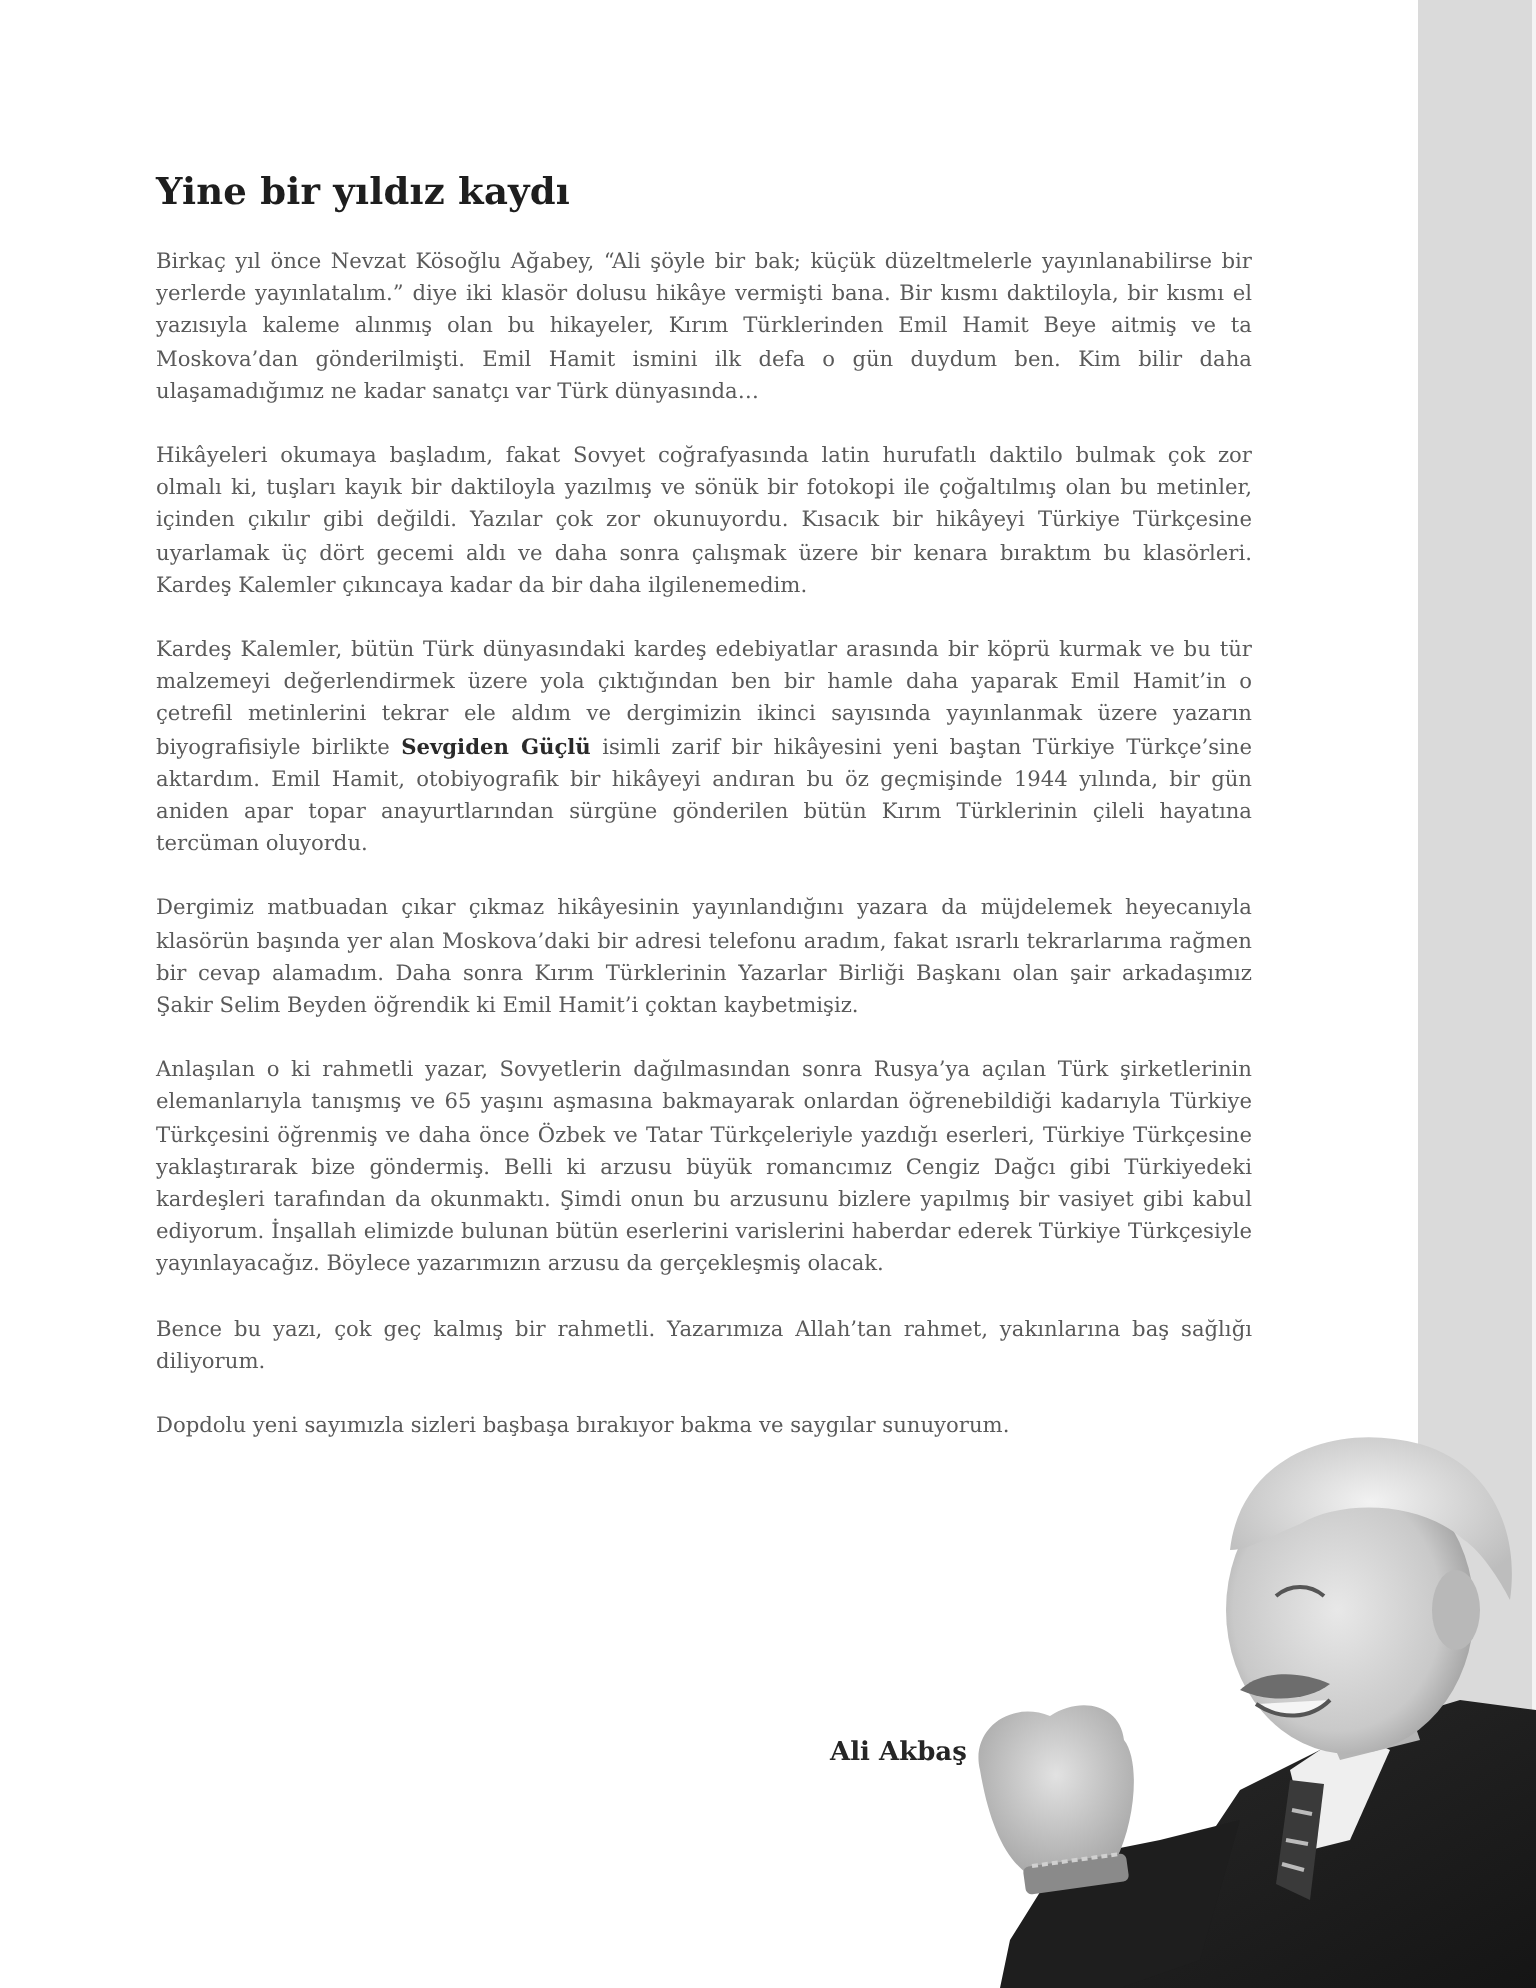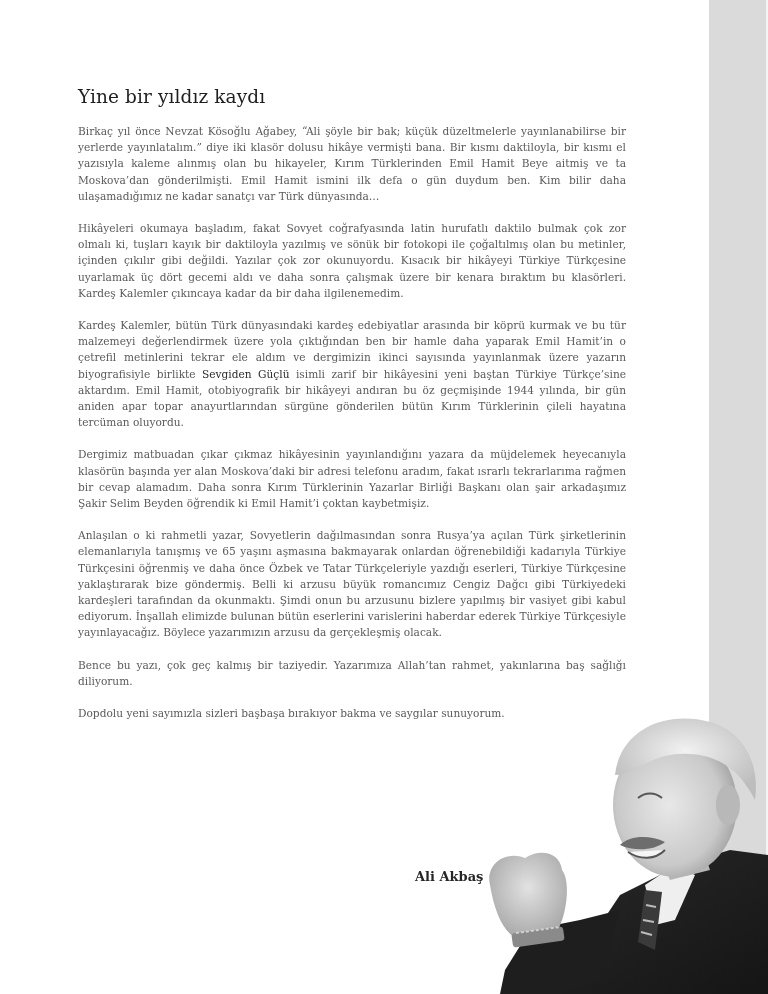--- a/index.html
+++ b/index.html
@@ -15,37 +15,37 @@
     .edge-line {
       position: absolute; left: 766px; top: 0; width: 2px; height: 994px;
       background: #f4f4f4;
     }
     .article {
       position: absolute; left: 78px; top: 84px; width: 548px;
     }
     .title {
       margin: 0 0 13px 0;
       font-family: "DejaVu Serif", serif;
-      font-weight: normal;
+      font-weight: bold;
       font-size: 18.5px;
       color: #1e1e1e;
       letter-spacing: 0.1px;
       line-height: 26px;
     }
     .para {
       margin: 0 0 16px 0;
       font-family: "DejaVu Serif", serif;
       font-size: 10.6px;
       line-height: 16.2px;
       color: #5a5a5a;
       text-align: justify;
       hyphens: manual;
     }
     .para.left { text-align: left; }
-    .para b { color: #2a2a2a; font-weight: normal; }
+    .para b { color: #2a2a2a; font-weight: bold; }
     .signature {
       position: absolute; left: 415px; top: 869px;
       font-family: "DejaVu Serif", serif; font-weight: bold;
       font-size: 13px; color: #262626; text-align: right;
     }
     .photo {
       position: absolute; left: 470px; top: 680px; width: 298px; height: 314px;
     }
   </style>
 </head>
@@ -57,21 +57,21 @@
 <div class="article">
   <h1 class="title">Yine bir yıldız kaydı</h1>
 
   <p class="para">Birkaç yıl önce Nevzat Kösoğlu Ağabey, “Ali şöyle bir bak; küçük düzeltmeler­le yayınlanabilirse bir yerlerde yayınlatalım.” diye iki klasör dolusu hikâye vermişti bana. Bir kısmı daktiloyla, bir kısmı el yazısıyla kaleme alınmış olan bu hikayeler, Kırım Türklerinden Emil Hamit Beye aitmiş ve ta Moskova’dan gönderilmişti.  Emil Hamit ismini ilk defa o gün duydum ben. Kim bilir daha ulaşamadığımız ne kadar sanatçı var Türk dünyasında…</p>
   <p class="para">Hikâyeleri okumaya başladım, fakat  Sovyet coğrafyasında latin hurufatlı dak­tilo bulmak çok zor olmalı ki, tuşları kayık bir daktiloyla yazılmış ve sönük bir fotokopi ile çoğaltılmış olan bu metinler, içinden çıkılır gibi değildi. Yazılar çok zor okunuyordu. Kısacık bir hikâyeyi Türkiye Türkçesine uyarlamak üç dört gecemi aldı ve daha sonra çalışmak üzere bir kenara bıraktım bu klasör­leri. Kardeş Kalemler çıkıncaya kadar da bir daha ilgilenemedim.</p>
 
   <p class="para"><span>Kardeş Kalemler, bütün Türk dünyasındaki kardeş edebiyatlar arasında bir köprü kurmak ve bu tür malzemeyi değerlendirmek üzere yola çıktığından ben bir hamle daha yaparak  Emil Hamit’in o çetrefil metinlerini tekrar ele aldım ve dergimizin ikinci sayısında  yayınlanmak üzere yazarın biyografisiy­le birlikte </span><b>Sevgiden Güçlü</b><span>  isimli zarif bir hikâyesini yeni baştan Türkiye Türkçe’sine aktardım.  Emil Hamit, otobiyografik bir hikâyeyi andıran bu öz geçmişinde 1944 yılında, bir gün aniden apar topar anayurtlarından sürgü­ne gönderilen bütün Kırım Türklerinin çileli hayatına tercüman oluyordu.</span></p>
 
   <p class="para">Dergimiz matbuadan çıkar çıkmaz hikâyesinin yayınlandığını yazara da müj­delemek  heyecanıyla klasörün başında yer alan Moskova’daki bir adresi te­lefonu aradım, fakat ısrarlı tekrarlarıma rağmen bir cevap alamadım. Daha sonra Kırım Türklerinin Yazarlar Birliği Başkanı olan şair arkadaşımız Şakir Selim Beyden öğrendik ki Emil Hamit’i çoktan kaybetmişiz.</p>
   <p class="para">Anlaşılan o ki rahmetli yazar, Sovyetlerin dağılmasından sonra Rusya’ya açılan Türk şirketlerinin elemanlarıyla tanışmış ve  65 yaşını aşmasına bakma­yarak   onlardan öğrenebildiği kadarıyla  Türkiye Türkçesini öğrenmiş ve daha önce Özbek ve Tatar Türkçeleriyle yazdığı eserleri, Türkiye Türkçesine yaklaştırarak bize göndermiş. Belli ki  arzusu büyük romancımız Cengiz Dağcı gibi Türkiyedeki kardeşleri tarafından da okunmaktı. Şimdi onun bu arzusunu bizlere yapılmış bir vasiyet gibi kabul ediyorum. İnşallah elimizde bulunan bütün eserlerini varislerini haberdar ederek Türkiye Türkçesiyle yayınlayacağız. Böylece yazarımızın arzusu da gerçekleşmiş olacak.</p>
-  <p class="para">Bence bu yazı, çok geç kalmış bir taziyedir. Yazarımıza Allah’tan rahmet, yakınlarına baş sağlığı diliyorum.</p>
+  <p class="para">Bence bu yazı, çok geç kalmış bir rahmetli. Yazarımıza Allah’tan rahmet, yakınlarına baş sağlığı diliyorum.</p>
   <p class="para left">Dopdolu yeni sayımızla sizleri başbaşa bırakıyor bakma ve saygılar sunuyorum.</p>
 </div>
 
 <div class="photo">
   <svg width="298" height="314" viewBox="0 0 298 314" xmlns="http://www.w3.org/2000/svg">
     <defs>
       <radialGradient id="faceG" cx="0.45" cy="0.5" r="0.6">
         <stop offset="0" stop-color="#e8e8e8"></stop>
         <stop offset="0.7" stop-color="#c9c9c9"></stop>
         <stop offset="1" stop-color="#9a9a9a"></stop>

